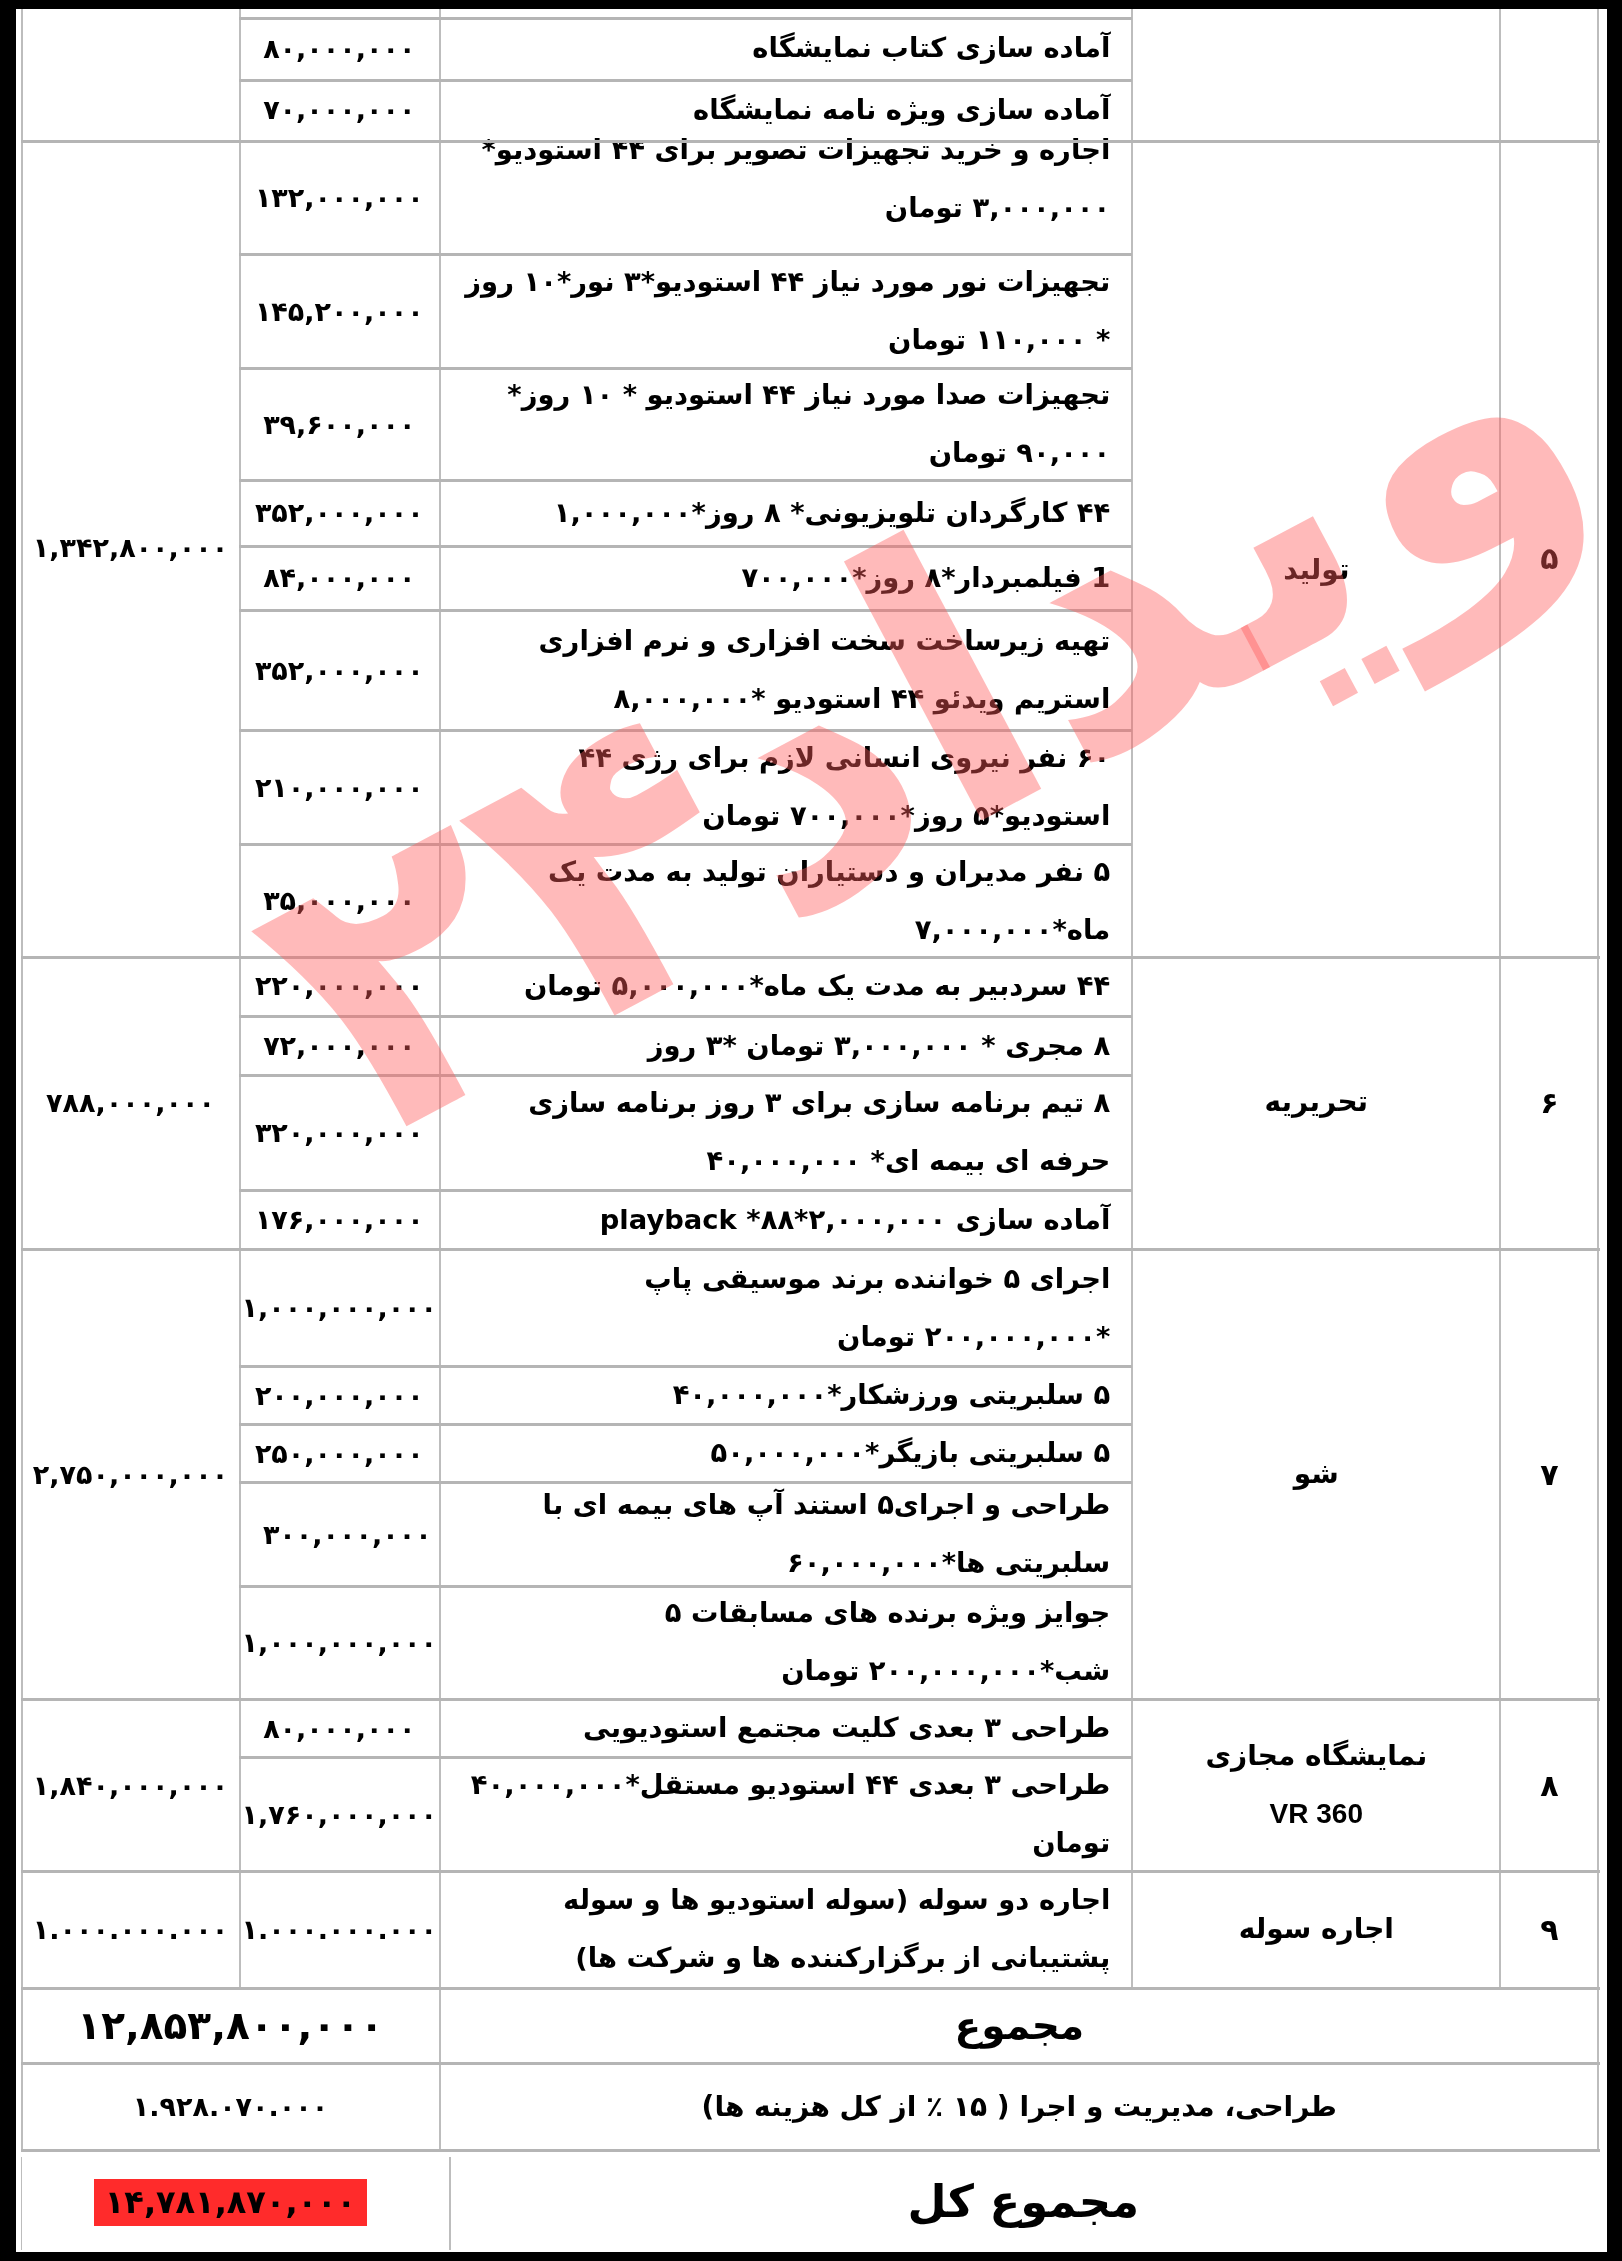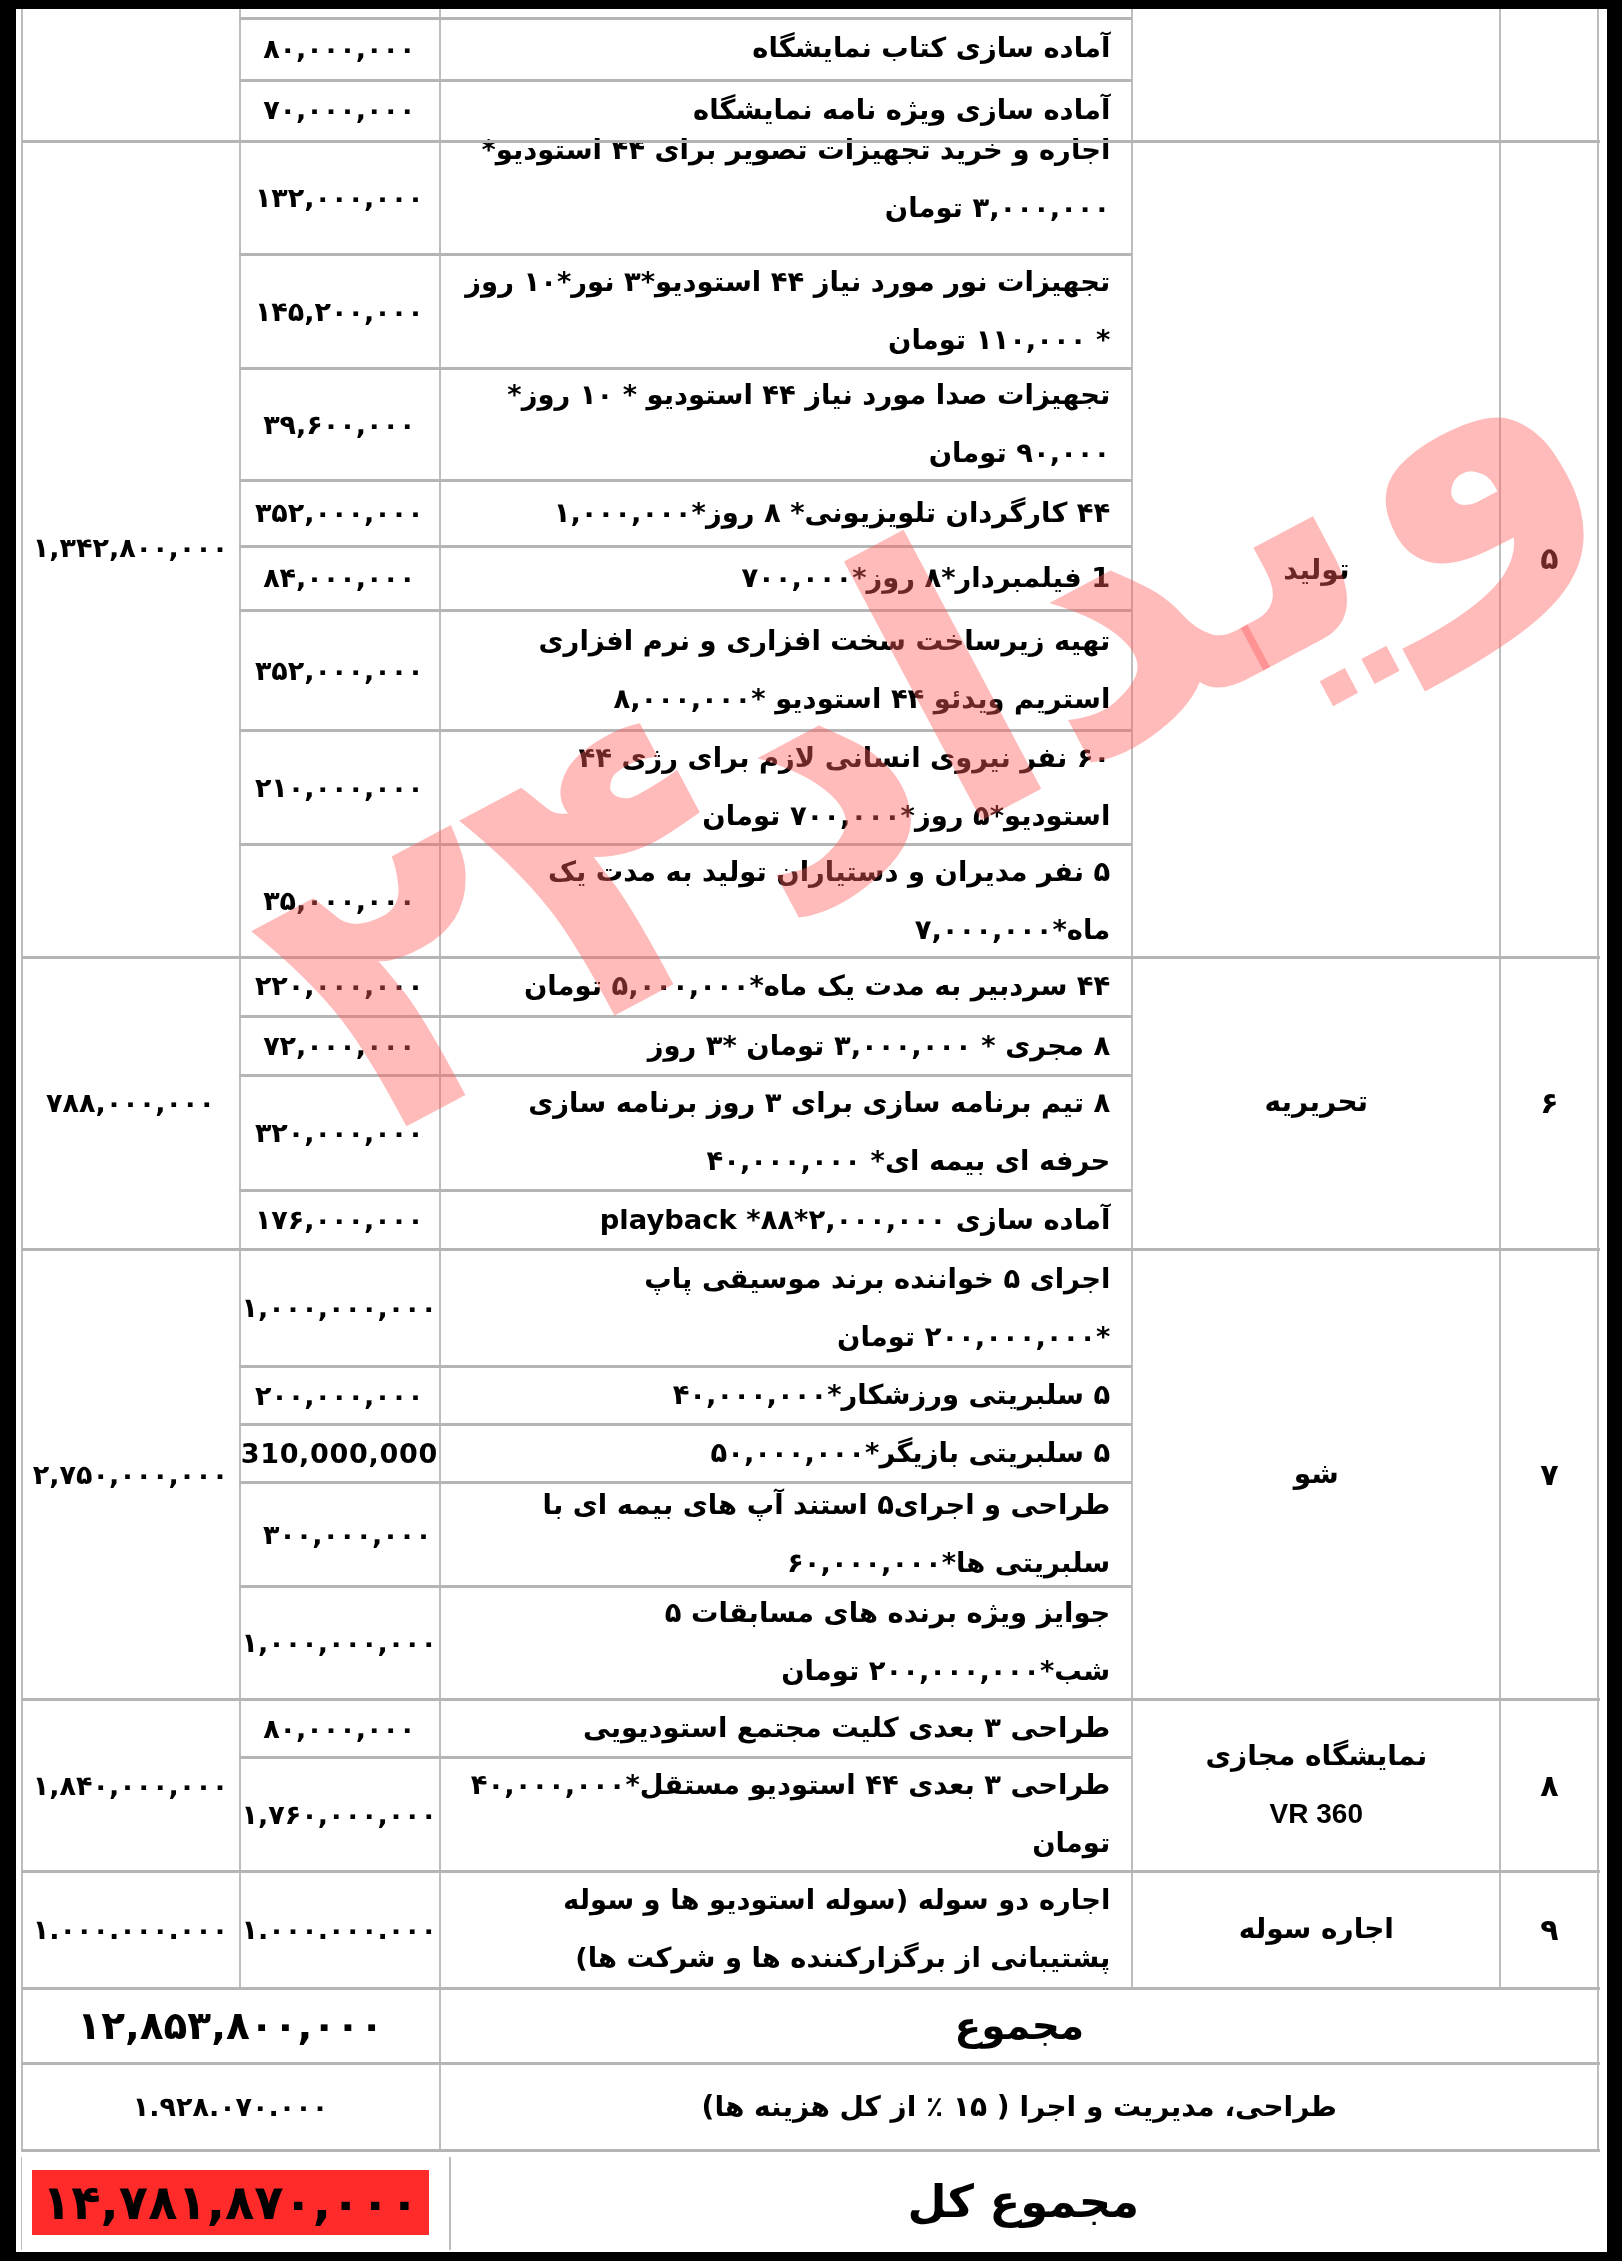--- a/index.html
+++ b/index.html
@@ -21,21 +21,21 @@
   .line-v { position: absolute; width: 2.2px; background: #bdbdbd; }
   .num { font-size: 27px; direction: rtl; letter-spacing: 0.7px; white-space: nowrap; }
   .desc {
     font-size: 27.4px; direction: rtl; text-align: right; justify-content: flex-start;
     padding-right: 22px; padding-left: 15px; line-height: 58px;
   }
   .desc span { display: block; width: 100%; }
   .sec-label { font-size: 28px; direction: rtl; text-align: center; line-height: 58px; }
   .sec-num { font-size: 30px; }
   .big { font-size: 39px; }
-  .total-highlight { background: #ff2b2b; padding: 4.5px 10.4px; font-size: 48px; }
+  .total-highlight { background: #ff2b2b; padding: 4.5px 10.4px; font-size: 32px; }
   .watermark {
     position: absolute; left: 193px; top: 853px; color: rgba(255, 90, 90, 0.42);
     font-size: 386px; font-weight: bold; transform: rotate(-28deg);
     transform-origin: left top; white-space: nowrap; pointer-events: none;
     direction: rtl; font-family: "DejaVu Sans", sans-serif; line-height: 1;
   }
 </style>
 </head>
 <body>
 
@@ -126,21 +126,21 @@
   <div class="cell num" style="left:223px;top:1240px;width:200px;height:117px;">۱,۰۰۰,۰۰۰,۰۰۰</div>
   <div class="cell desc" style="left:424px;top:1240px;width:692px;height:117px;">
       <span>اجرای ۵ خواننده برند موسیقی پاپ *۲۰۰,۰۰۰,۰۰۰ تومان</span>
     </div>
 
   <div class="cell num" style="left:223px;top:1357px;width:200px;height:58px;">۲۰۰,۰۰۰,۰۰۰</div>
   <div class="cell desc" style="left:424px;top:1357px;width:692px;height:58px;">
       <span>۵ سلبریتی ورزشکار*۴۰,۰۰۰,۰۰۰</span>
     </div>
 
-  <div class="cell num" style="left:223px;top:1415px;width:200px;height:58px;">310,000,000</div>
+  <div class="cell num" style="left:223px;top:1415px;width:200px;height:58px;">۲۵۰,۰۰۰,۰۰۰</div>
   <div class="cell desc" style="left:424px;top:1415px;width:692px;height:58px;">
       <span>۵ سلبریتی بازیگر*۵۰,۰۰۰,۰۰۰</span>
     </div>
 
   <div class="cell num" style="left:223px;top:1473px;width:216px;height:104px;text-align:right;">۳۰۰,۰۰۰,۰۰۰</div>
   <div class="cell desc" style="left:424px;top:1473px;width:692px;height:104px;">
       <span>طراحی و اجرای۵ استند آپ های بیمه ای با سلبریتی ها*۶۰,۰۰۰,۰۰۰</span>
     </div>
 
   <div class="cell num" style="left:223px;top:1576px;width:200px;height:114px;">۱,۰۰۰,۰۰۰,۰۰۰</div>

